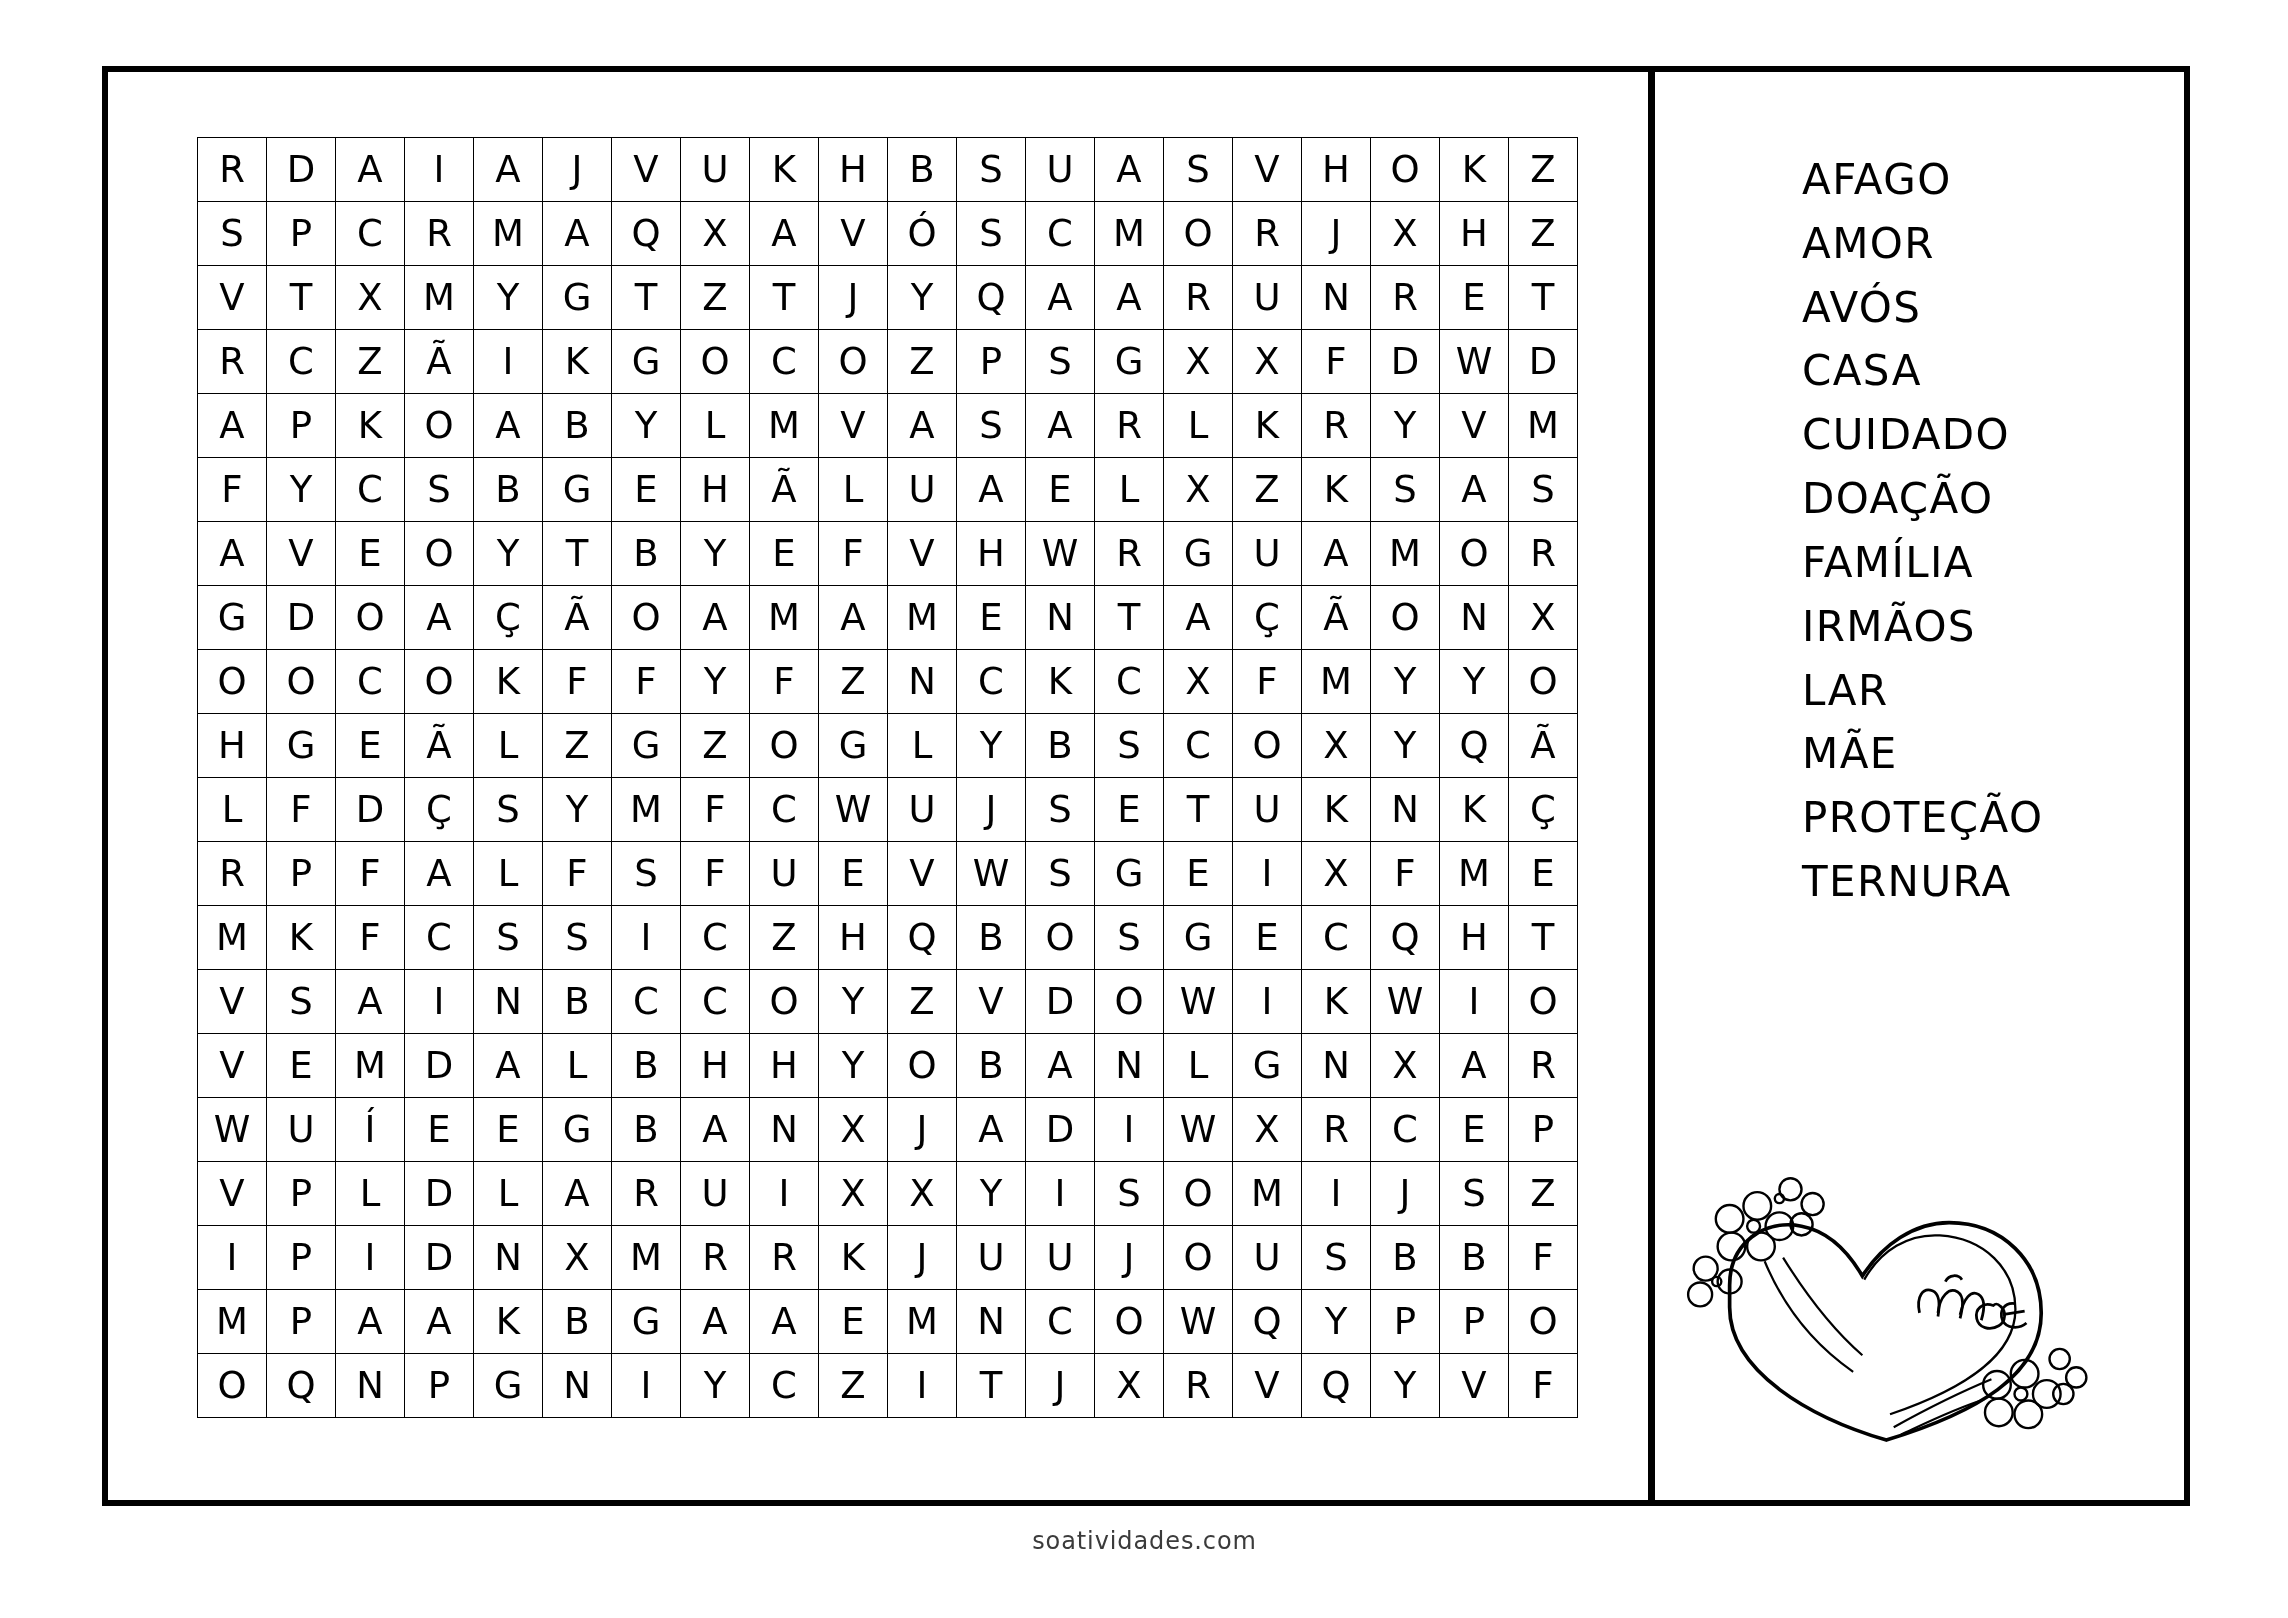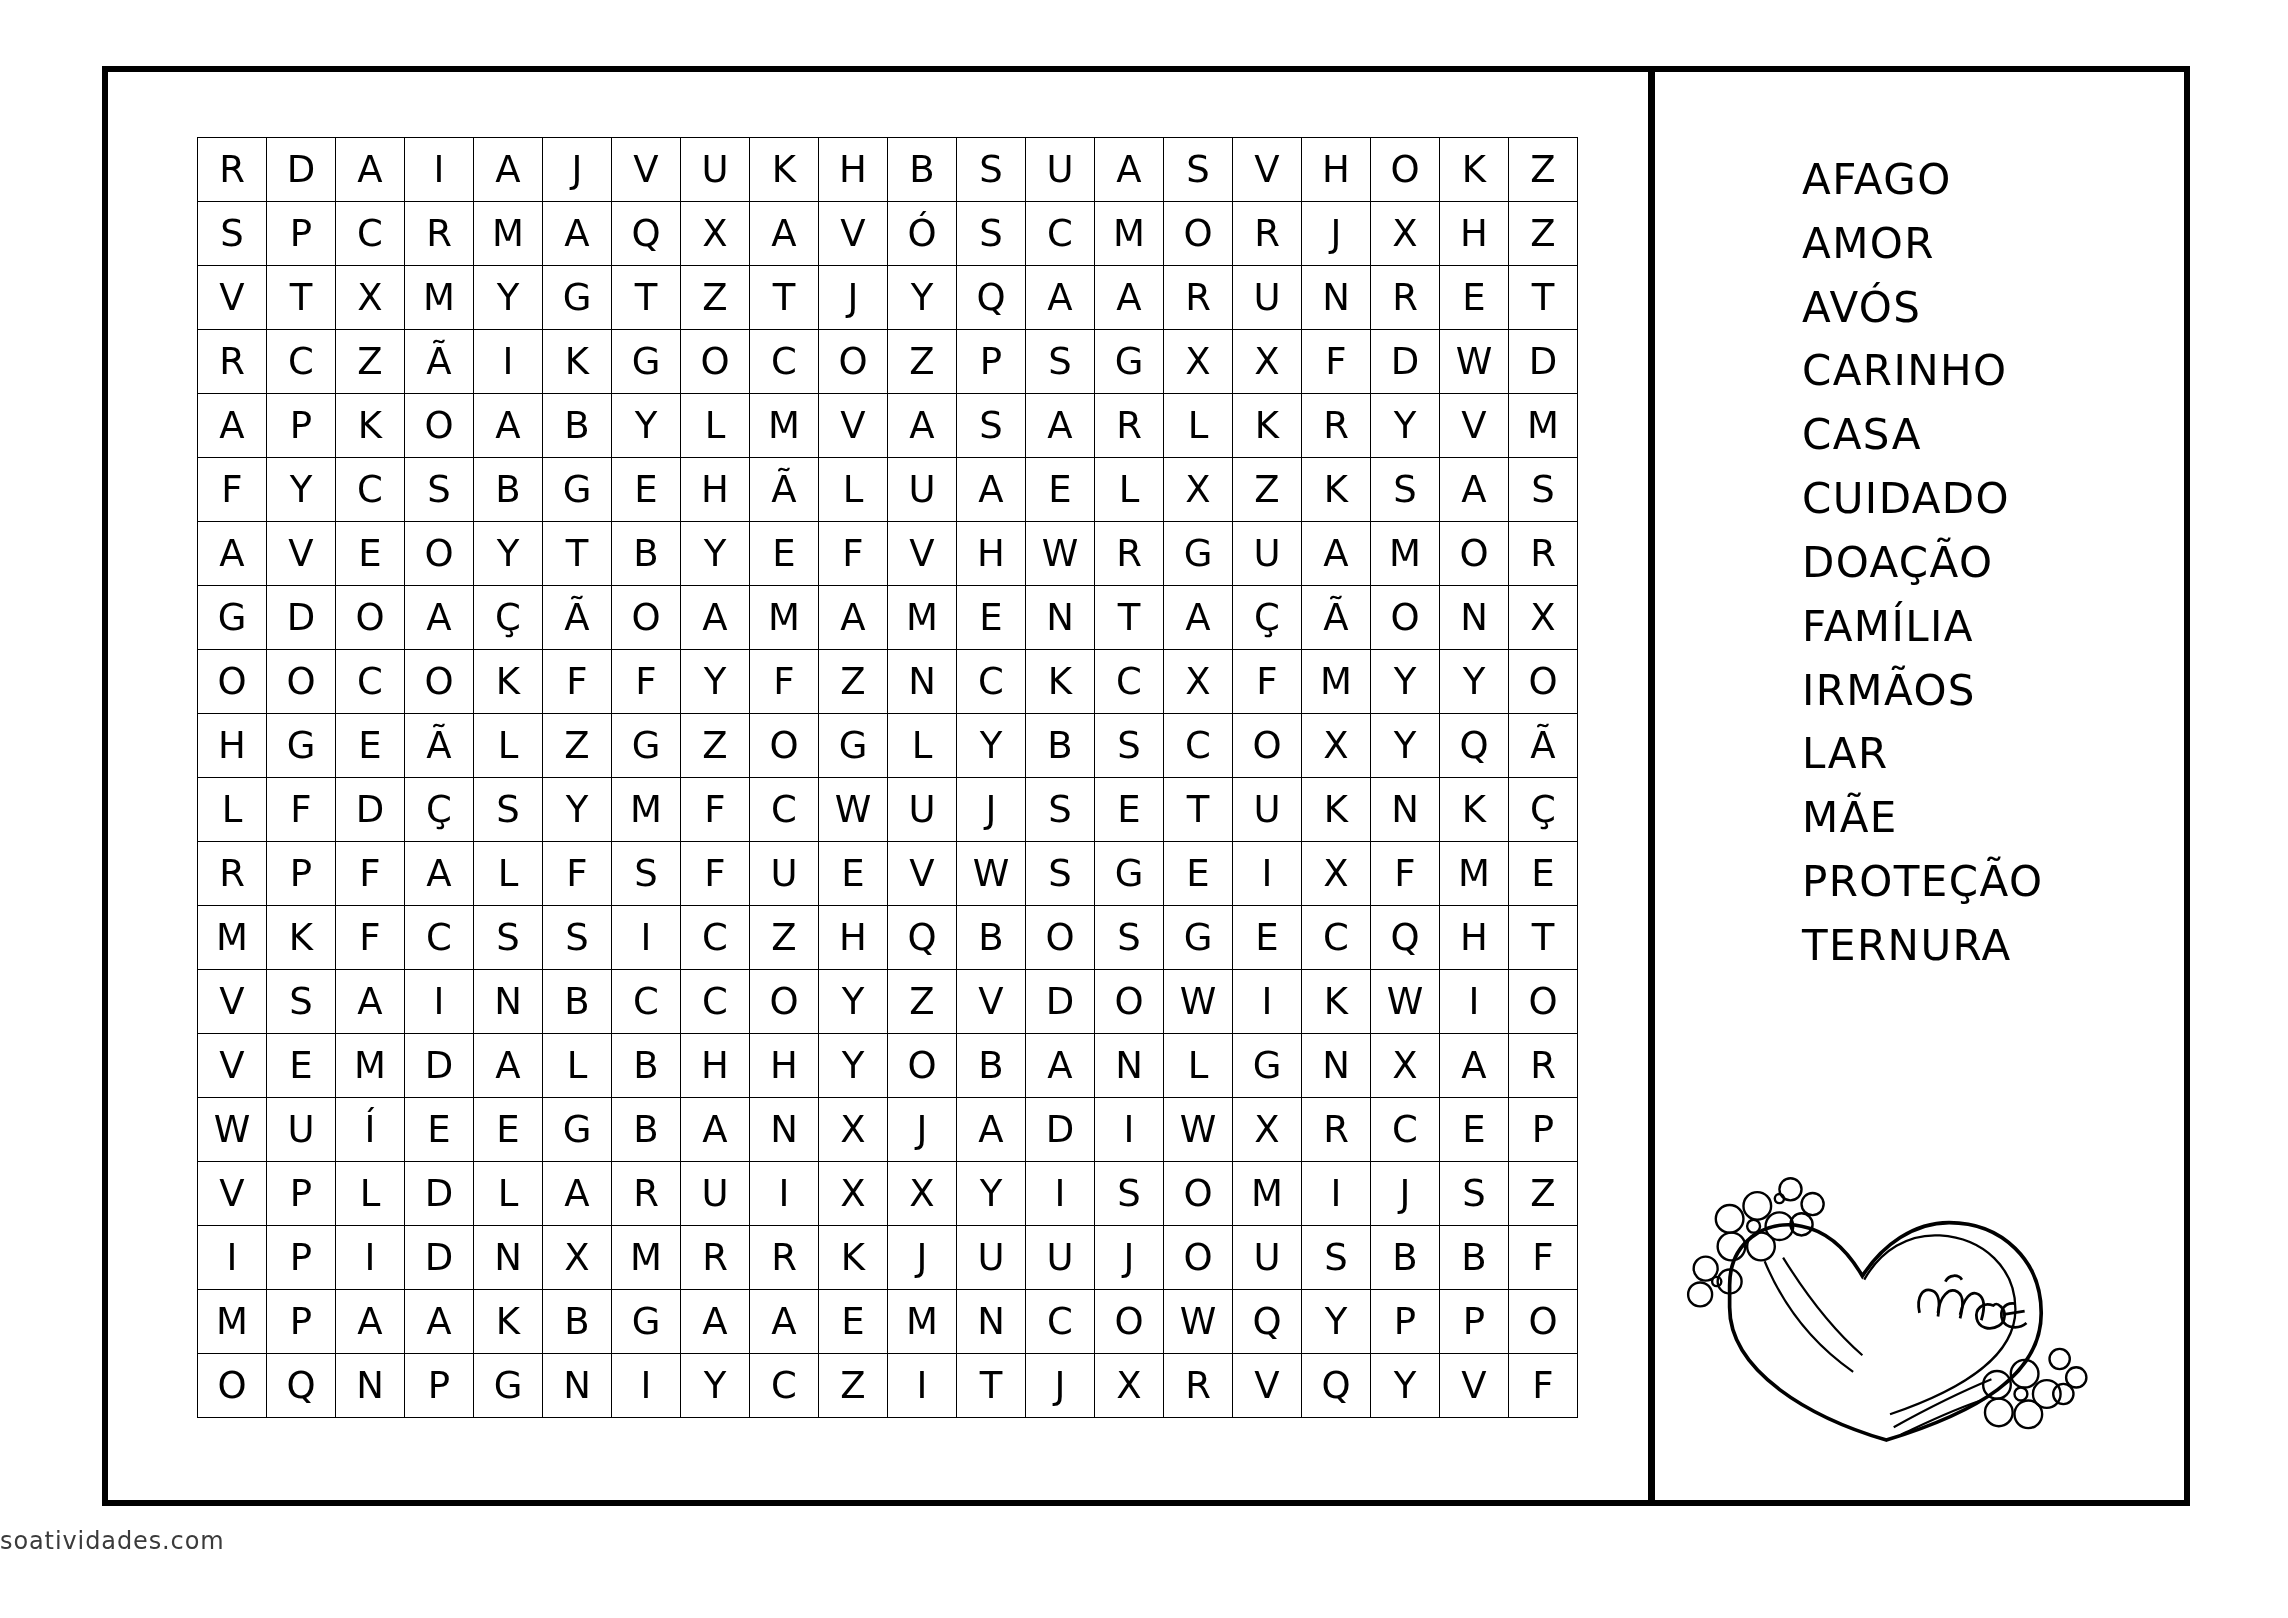--- a/index.html
+++ b/index.html
@@ -90,20 +90,21 @@
     height: 295px;
   }
   #decoration svg { display: block; }
 
   
   #footer-credit {
     position: absolute;
     left: 0;
     top: 1527px;
     width: 2289px;
+    text-align: center;
     font-family: "DejaVu Sans", sans-serif;
     font-size: 24px;
     letter-spacing: 0.9px;
     color: #3b3b3b;
   }
 </style>
 </head>
 <body>
 
 <div id="page-frame"></div>
@@ -553,21 +554,20 @@
           <td>F</td>
         </tr>
       </tbody>
   </table>
 </div>
 
 <div id="word-list">
     <div class="word-item">AFAGO</div>
     <div class="word-item">AMOR</div>
     <div class="word-item">AVÓS</div>
-    <div class="word-item">CARINHO</div>
     <div class="word-item">CASA</div>
     <div class="word-item">CUIDADO</div>
     <div class="word-item">DOAÇÃO</div>
     <div class="word-item">FAMÍLIA</div>
     <div class="word-item">IRMÃOS</div>
     <div class="word-item">LAR</div>
     <div class="word-item">MÃE</div>
     <div class="word-item">PROTEÇÃO</div>
     <div class="word-item">TERNURA</div>
   </div>

